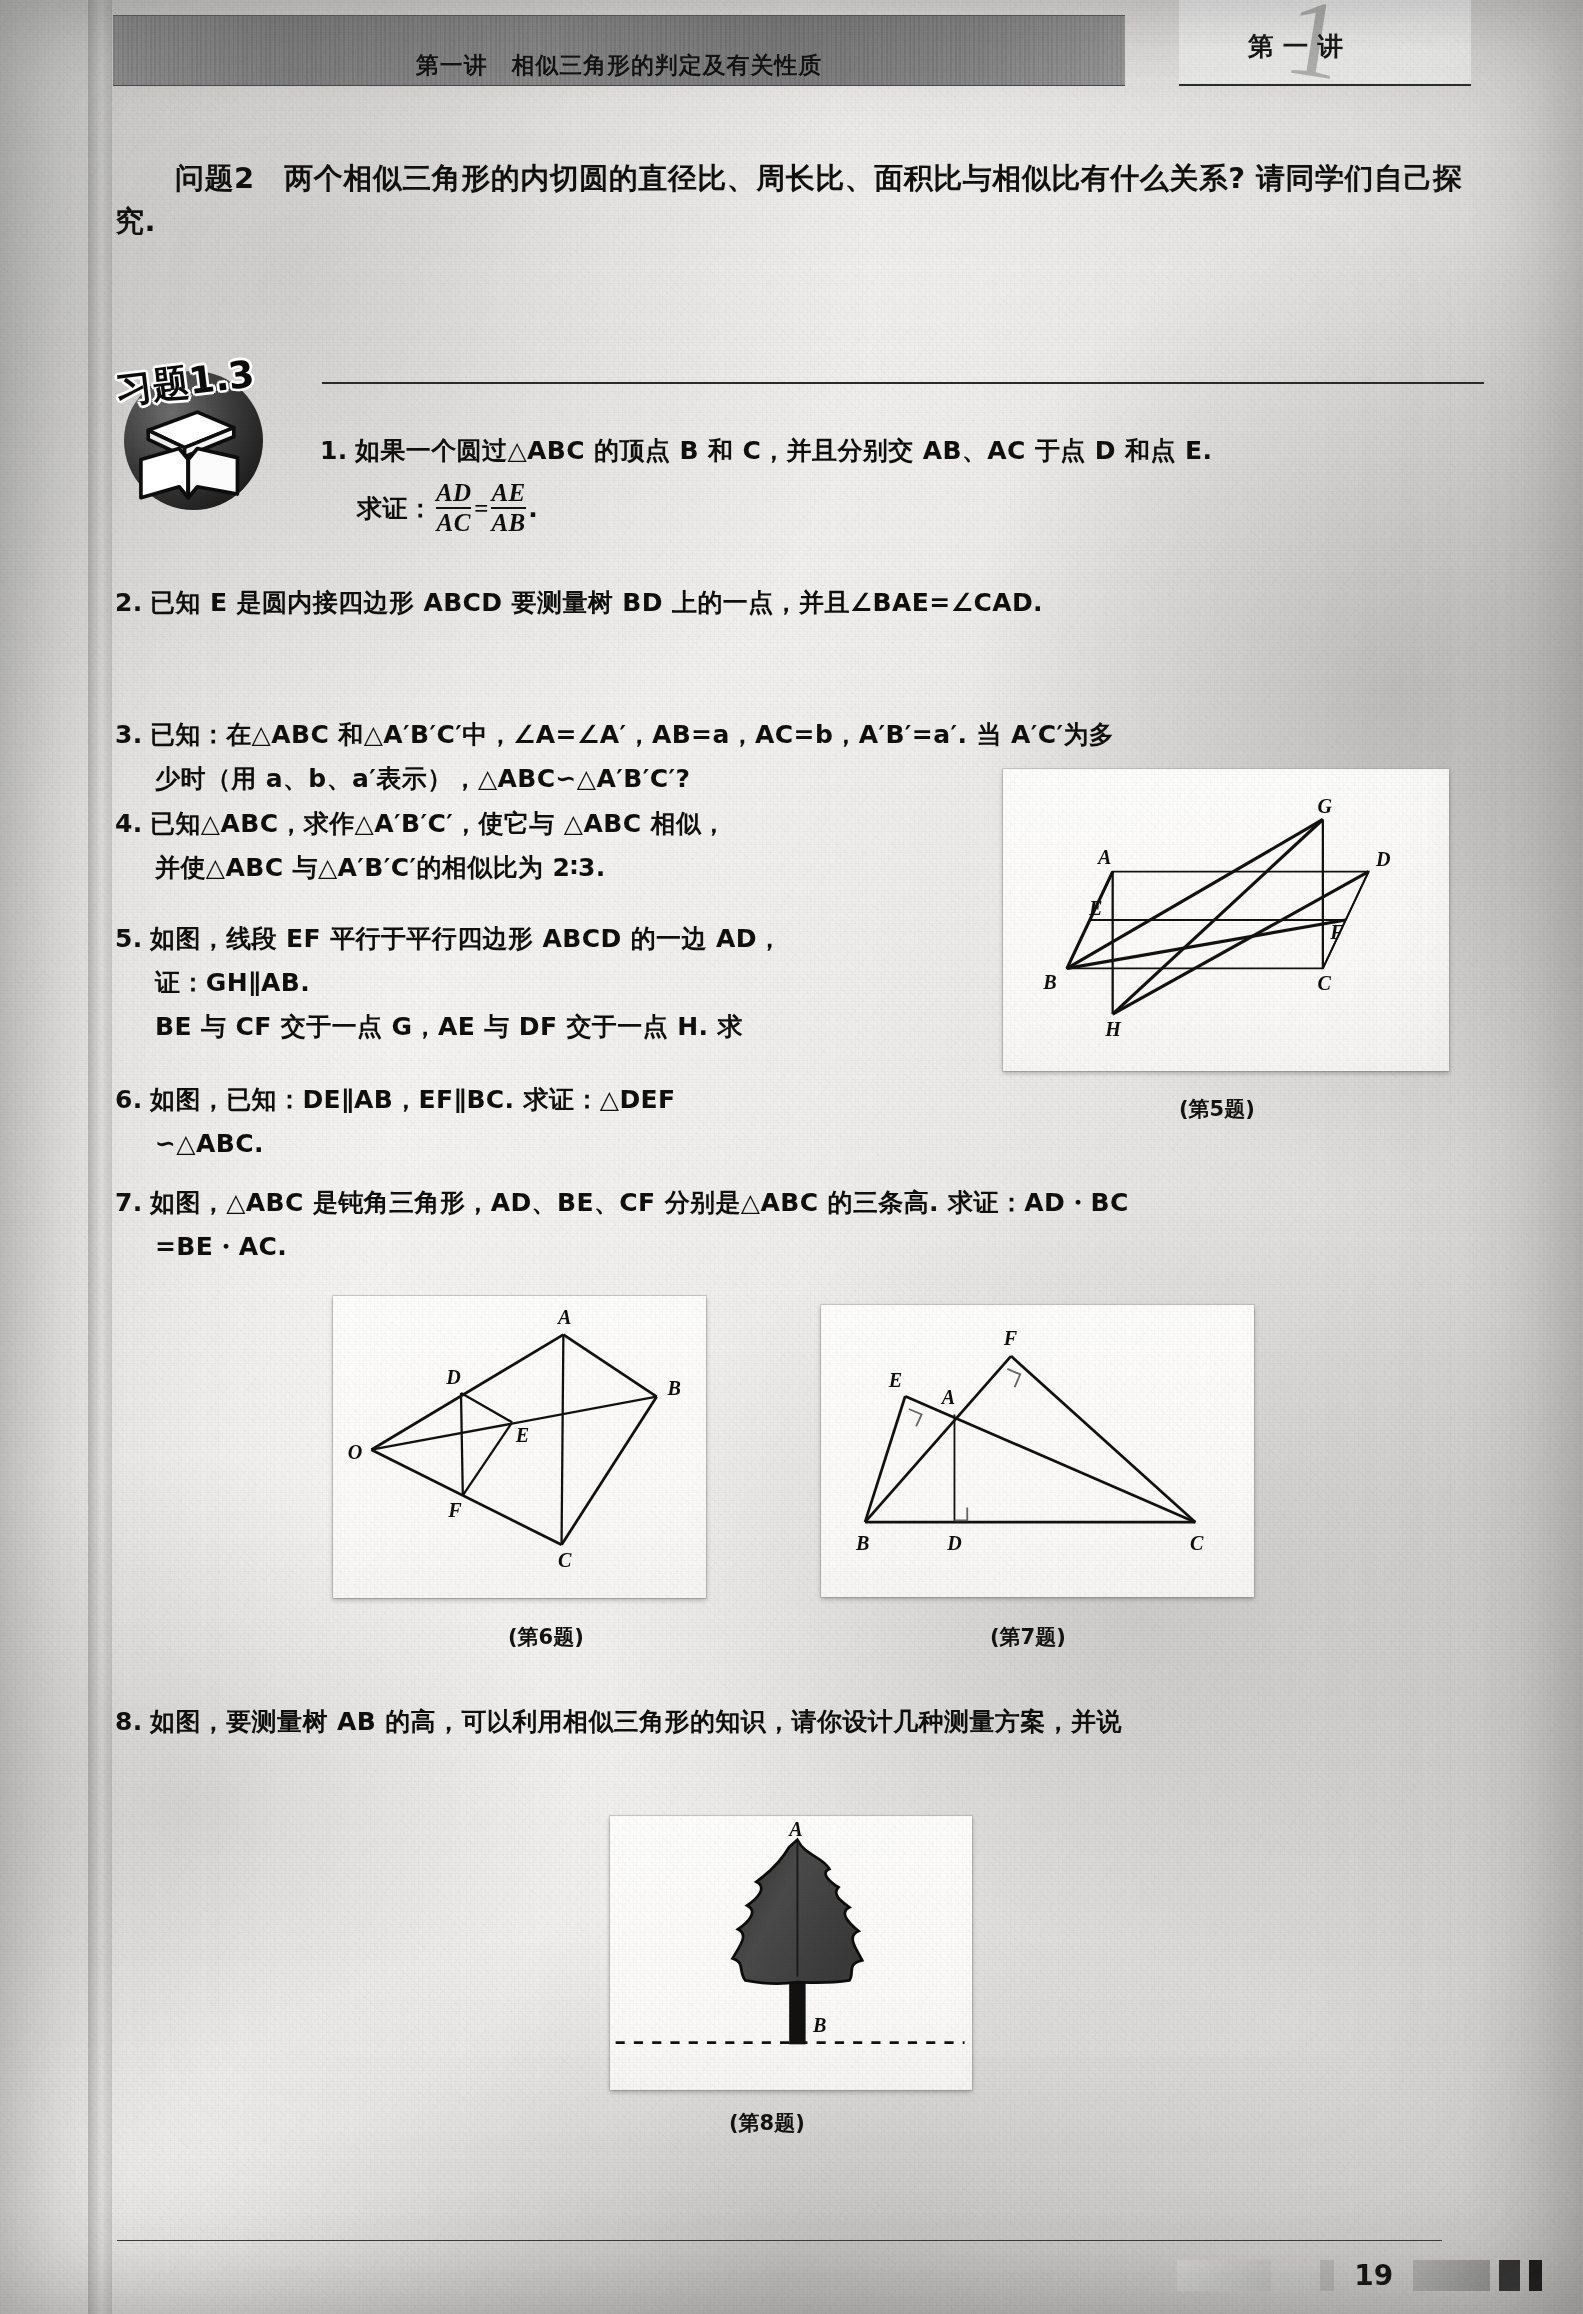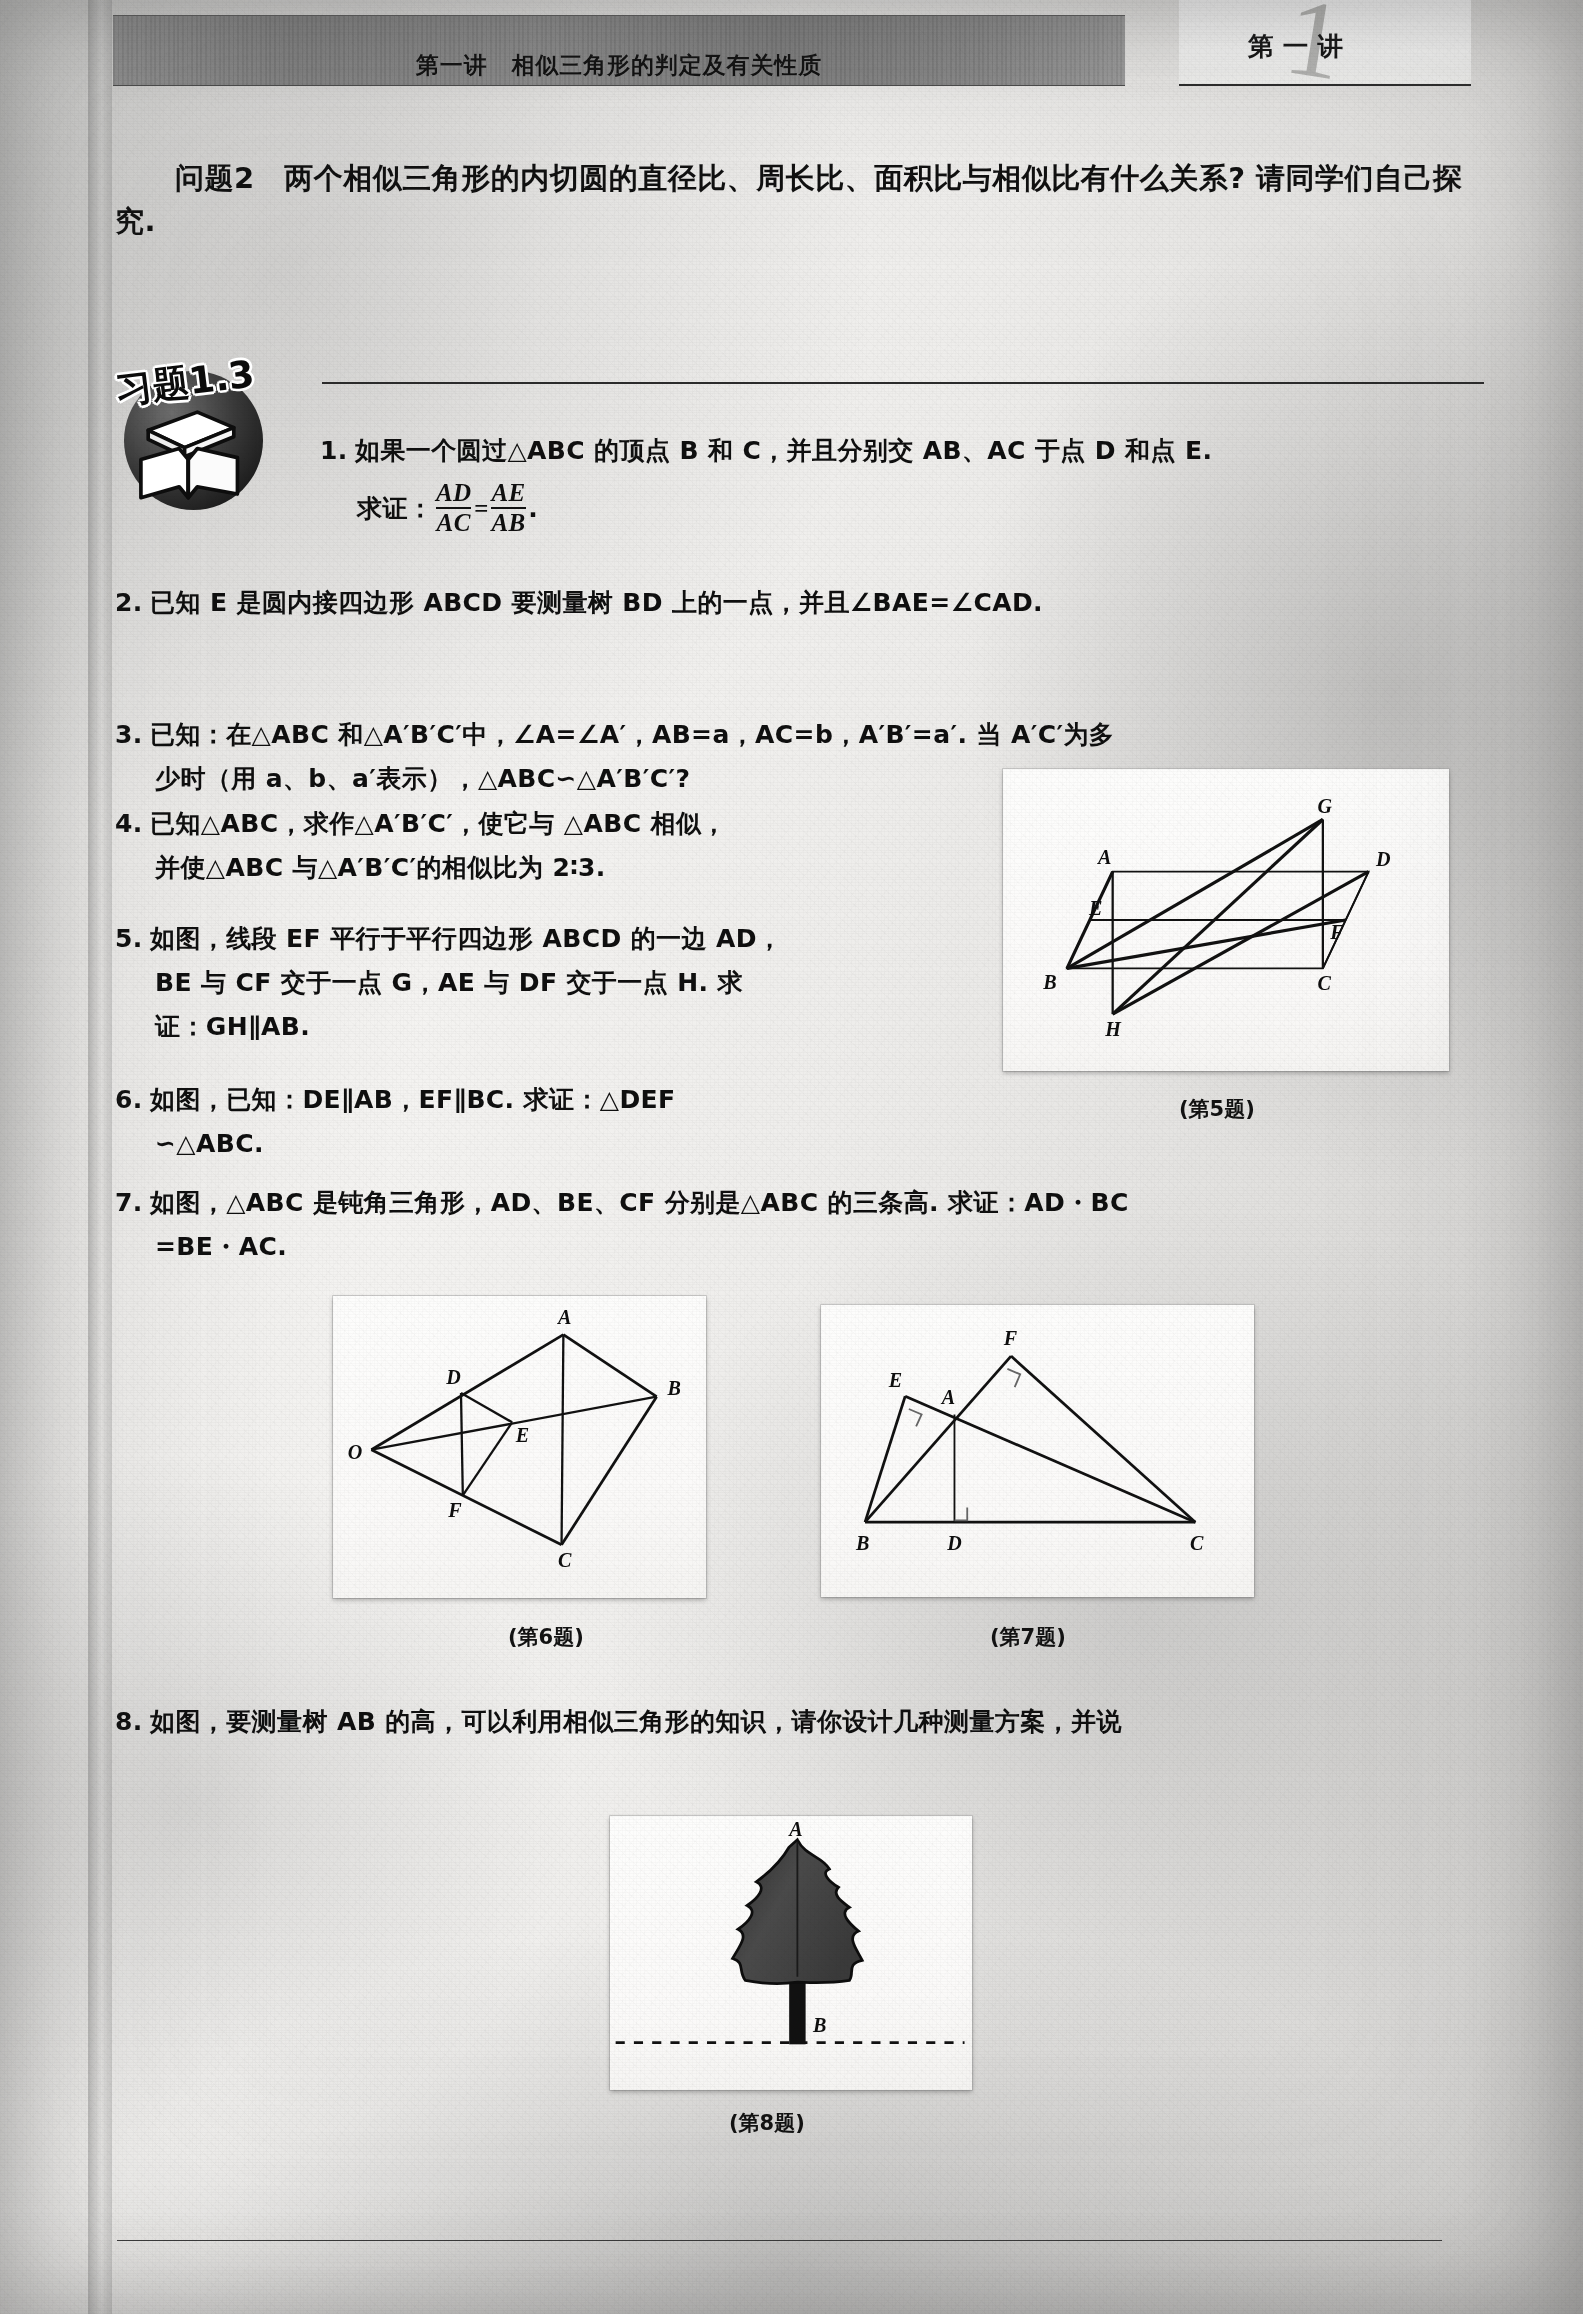--- a/index.html
+++ b/index.html
@@ -289,22 +289,22 @@
     <div class="hang">
       <span class="num">4.</span><span>已知△ABC，求作△A′B′C′，使它与 △ABC 相似，</span>
     </div>
     <div style="padding-left:40px;">并使△ABC 与△A′B′C′的相似比为 2∶3.</div>
   </div>
 
   <div class="prob" style="left:115px; top:917px; width:877px;">
     <div class="hang">
       <span class="num">5.</span><span>如图，线段 EF 平行于平行四边形 ABCD 的一边 AD，</span>
     </div>
+    <div style="padding-left:40px;">证：GH∥AB.</div>
     <div style="padding-left:40px;">BE 与 CF 交于一点 G，AE 与 DF 交于一点 H. 求</div>
-    <div style="padding-left:40px;">证：GH∥AB.</div>
   </div>
 
   <div class="prob" style="left:115px; top:1078px; width:877px;">
     <div class="hang">
       <span class="num">6.</span><span>如图，已知：DE∥AB，EF∥BC. 求证：△DEF</span>
     </div>
     <div style="padding-left:40px;">∽△ABC.</div>
   </div>
 
   <div class="prob" style="left:115px; top:1181px; width:1380px;">
@@ -444,17 +444,26 @@
       <line x1="205" y1="28" x2="205" y2="176" stroke="#1a1a1a" stroke-width="2"></line>
       <g class="vlabel">
         <text x="196" y="22">A</text>
         <text x="222" y="236">B</text>
       </g>
     </svg>
   </div>
   <div class="figcap" style="left:729px; top:2109px;">(第8题)</div>
 
   <div id="footer-rule"></div>
+  <div id="footer">
+    <div class="fblock" style="width:108px; background:linear-gradient(90deg,#dcdcda,#c9c9c7);"></div>
+    <div class="fblock" style="width:35px;  background:#d2d2d0;"></div>
+    <div class="fblock" style="width:16.4px;  background:#bdbdbb;"></div>
+    <div id="page-num">19</div>
+    <div class="fblock" style="width:88px; background:linear-gradient(90deg,#b6b6b4,#9a9a98);"></div>
+    <div class="fblock" style="width:24px; background:#2d2d2d;"></div>
+    <div class="fblock" style="width:14.6px; background:#111;"></div>
+  </div>
 
   <div id="grain"></div>
   <div id="vignette"></div>
 </div>
 
 
 </body></html>

